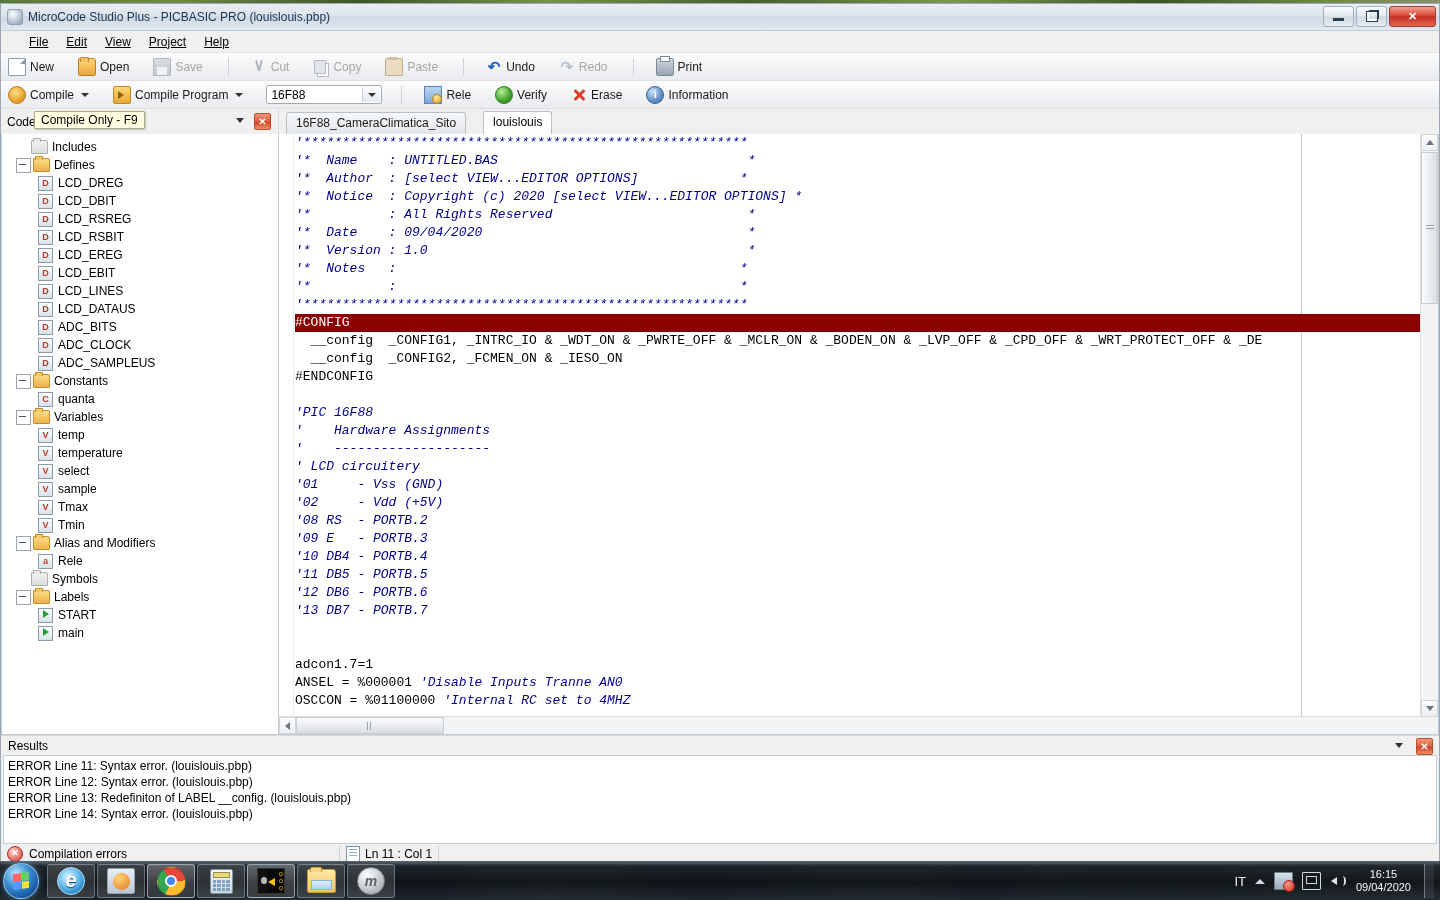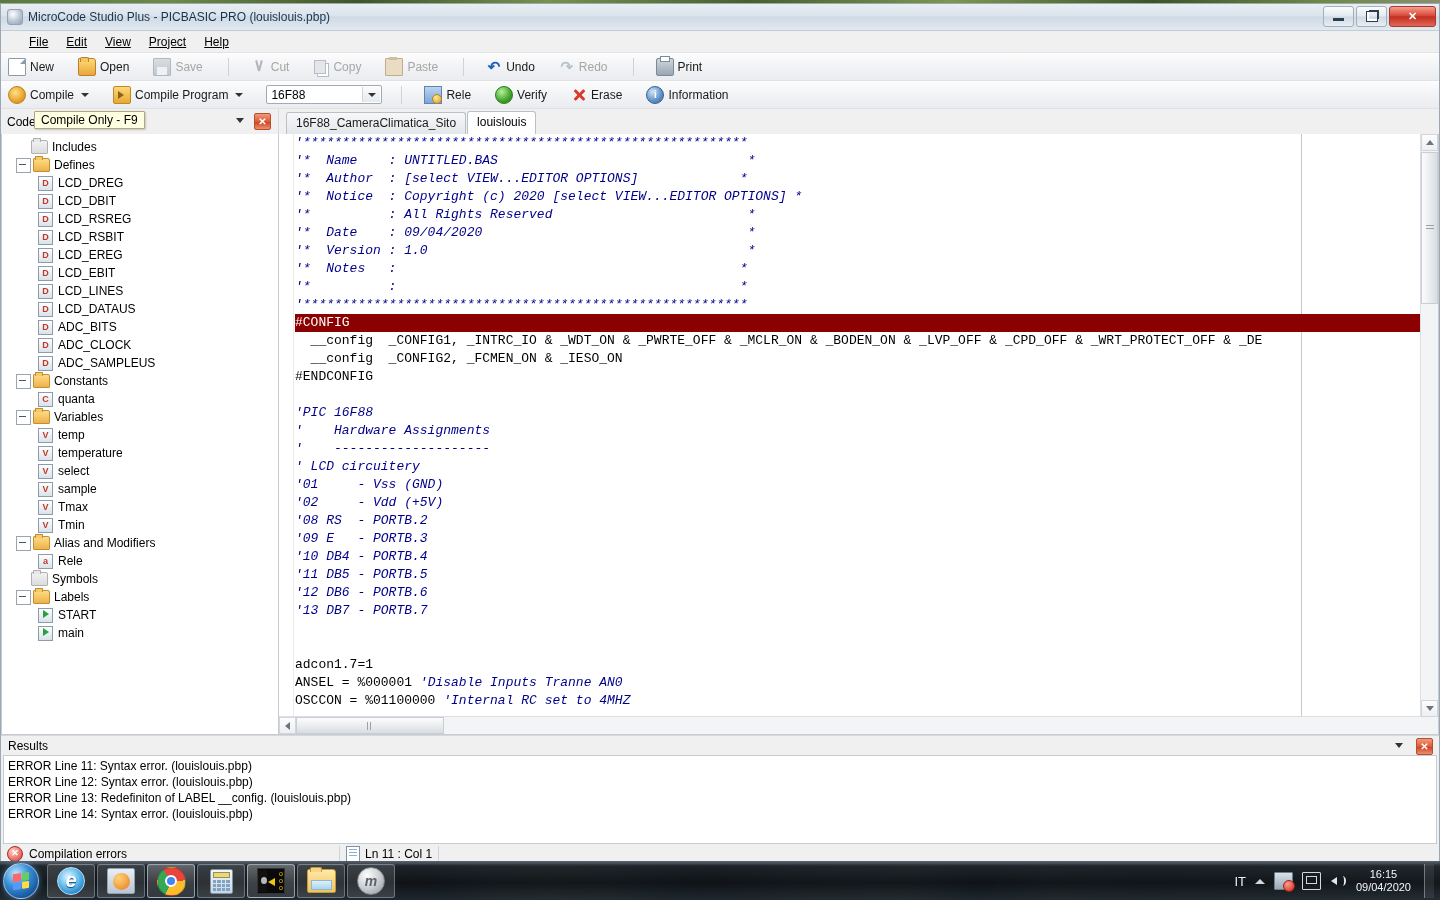--- a/index.html
+++ b/index.html
@@ -145,21 +145,21 @@
     font-size:12px; color:#000; border-radius:1px;
     box-shadow:1px 1px 2px rgba(0,0,0,.18);
   }
   .codecaret{position:absolute;right:34px;top:9px;width:0;height:0;border-left:4px solid transparent;border-right:4px solid transparent;border-top:5px solid #333;}
   .closebtn {
     width: 15px; height: 15px; border:1px solid #b5502f; border-radius:2px;
     background: linear-gradient(180deg,#f09a7d 0%,#de5a39 50%,#c8401f 52%,#ef8e6e 100%);
     color:#fff; font-size:10px; font-weight:bold; display:flex;align-items:center;justify-content:center;
     cursor:pointer;
   }
-  .tabs { display:flex; align-items:flex-end; gap:0; margin-left:7px; height:25px; }
+  .tabs { display:flex; align-items:flex-end; gap:16px; margin-left:7px; height:25px; }
   .tab {
     padding: 3px 9px 4px 9px; font-size: 12px;
     border: 1px solid #b9c0c7; border-bottom: none;
     border-radius: 3px 3px 0 0; background: linear-gradient(180deg,#f7f8f9,#e3e6ea);
     color:#1a1a1a; cursor:pointer; margin-right:1px;
   }
   .tab.active { background:#ffffff; color:#000; padding-bottom:5px; border-color:#b9c0c7; }
 
   
   .bodysplit { flex: 1; display: flex; min-height: 0; background:#f0f0f0; }

